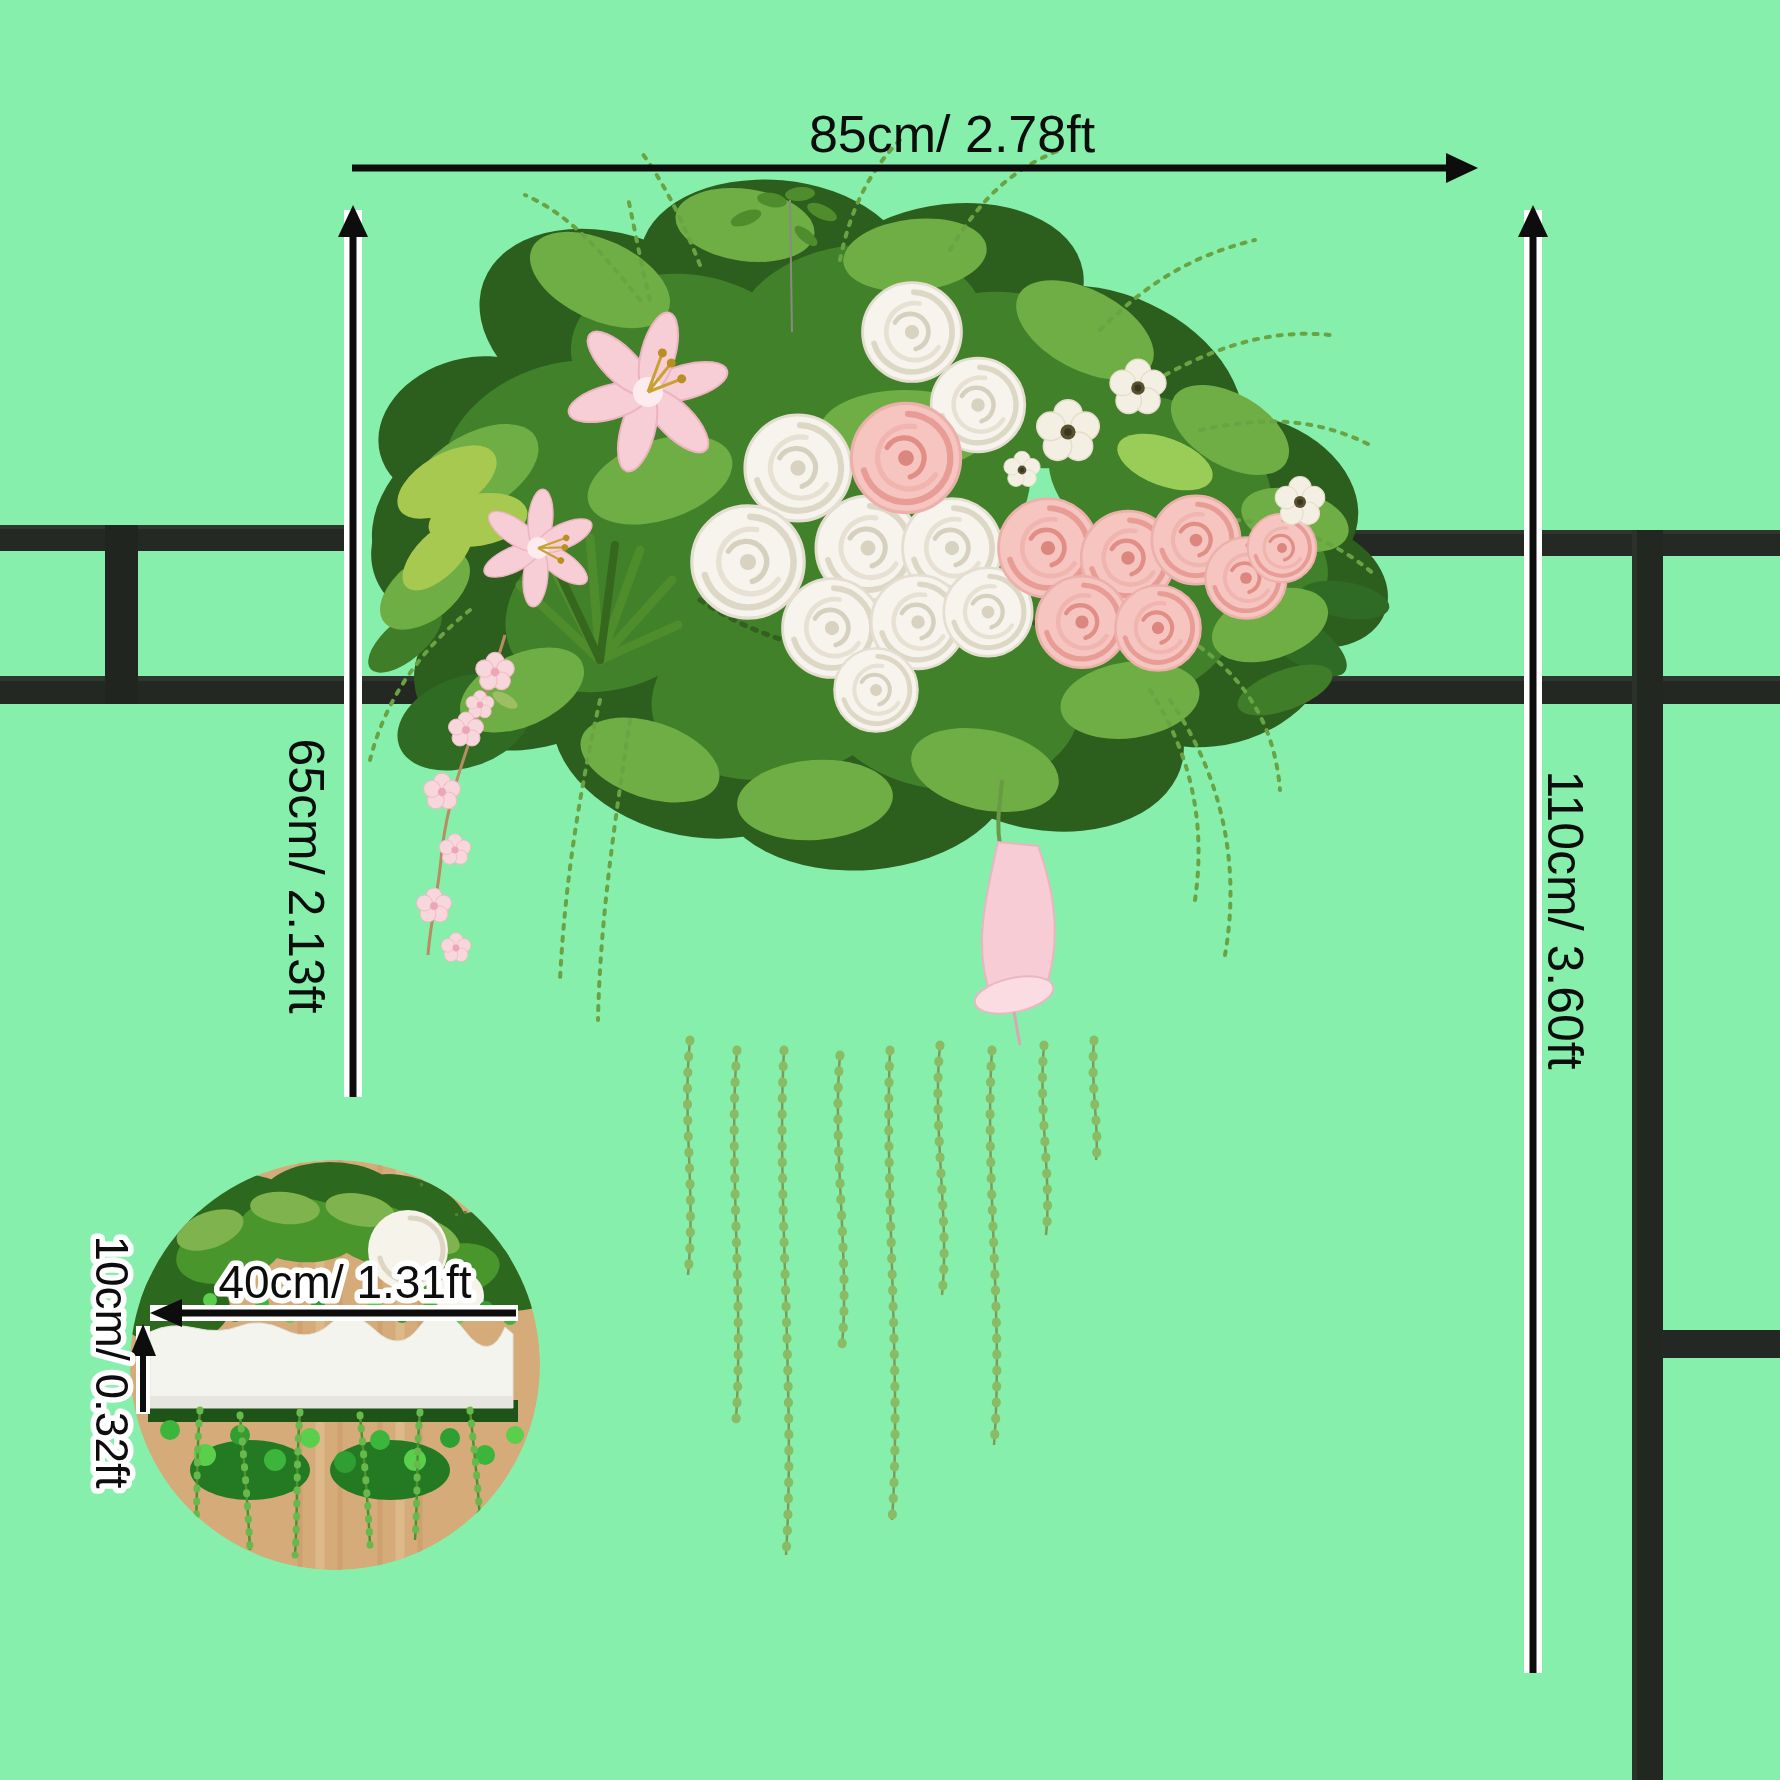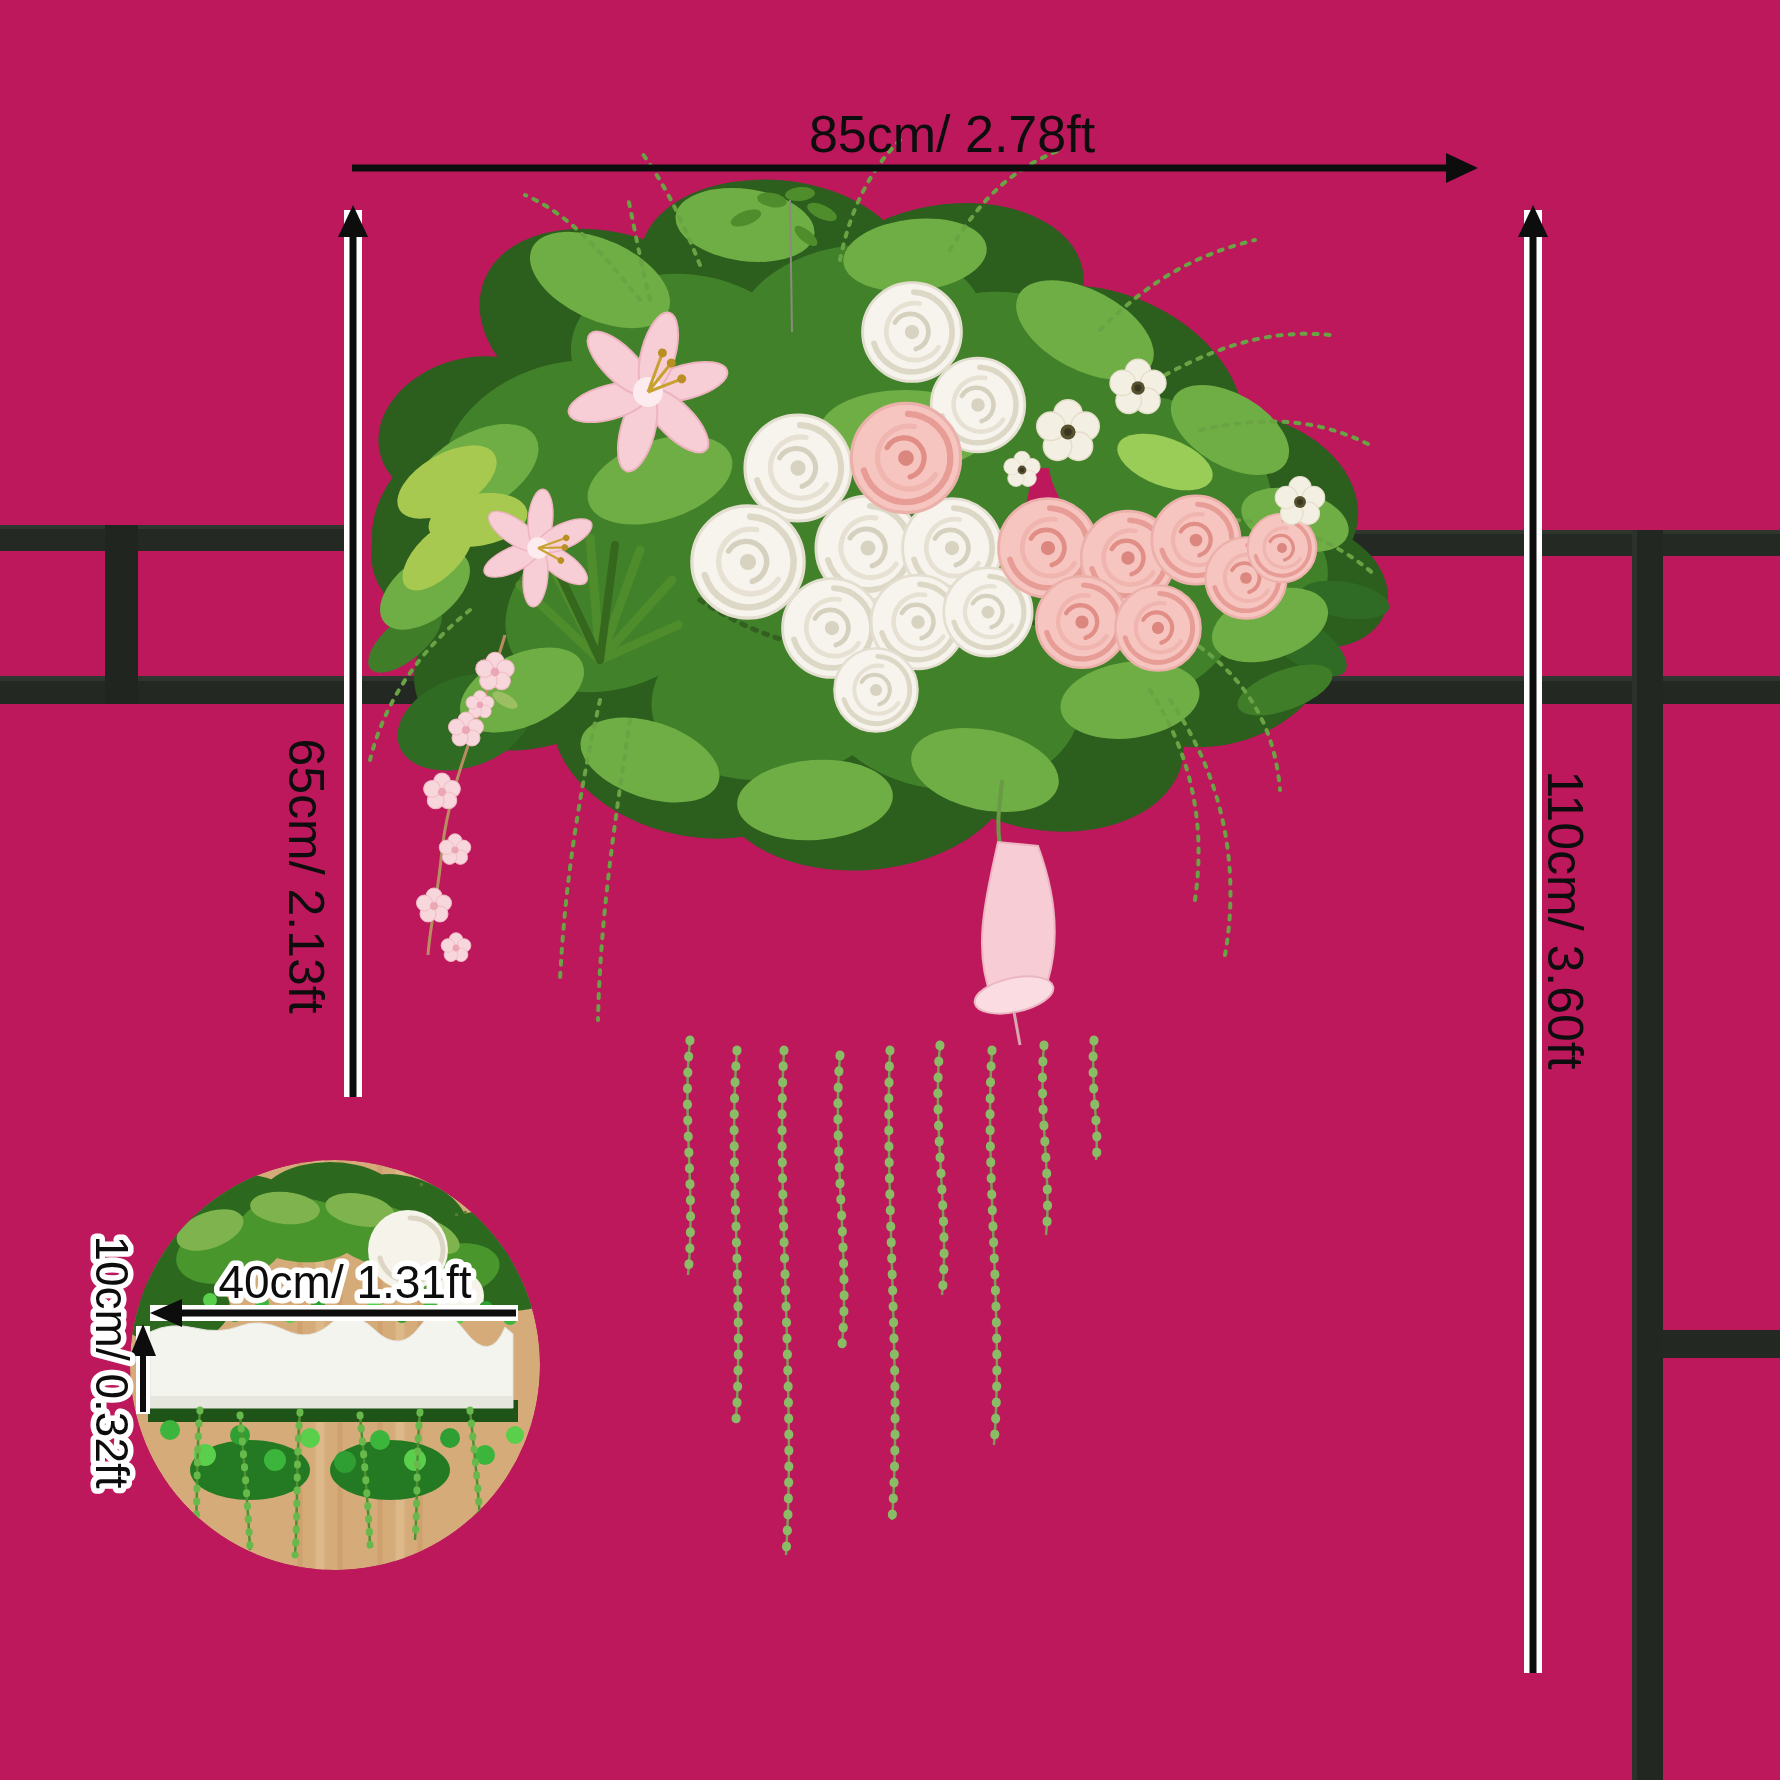--- a/index.html
+++ b/index.html
@@ -1,16 +1,16 @@
 <!DOCTYPE html>
 <html><head>
 <meta charset="utf-8">
 <style>
   html,body{margin:0;padding:0;background:#ffffff;}
-  .stage{position:relative;width:1780px;height:1780px;background:#be185d;overflow:hidden;
+  .stage{position:relative;width:1780px;height:1780px;background:#86efac;overflow:hidden;
          font-family:"Liberation Sans",sans-serif;}
   svg{position:absolute;left:0;top:0;}
   text{font-family:"Liberation Sans",sans-serif;fill:#0d0d0d;}
   .dim-label{font-size:52px;}
   .dim-label-side{font-size:50px;}
   .inset-label{font-size:46px;stroke:#ffffff;stroke-width:11px;paint-order:stroke;stroke-linejoin:round;}
 </style>
 </head>
 <body>
 

